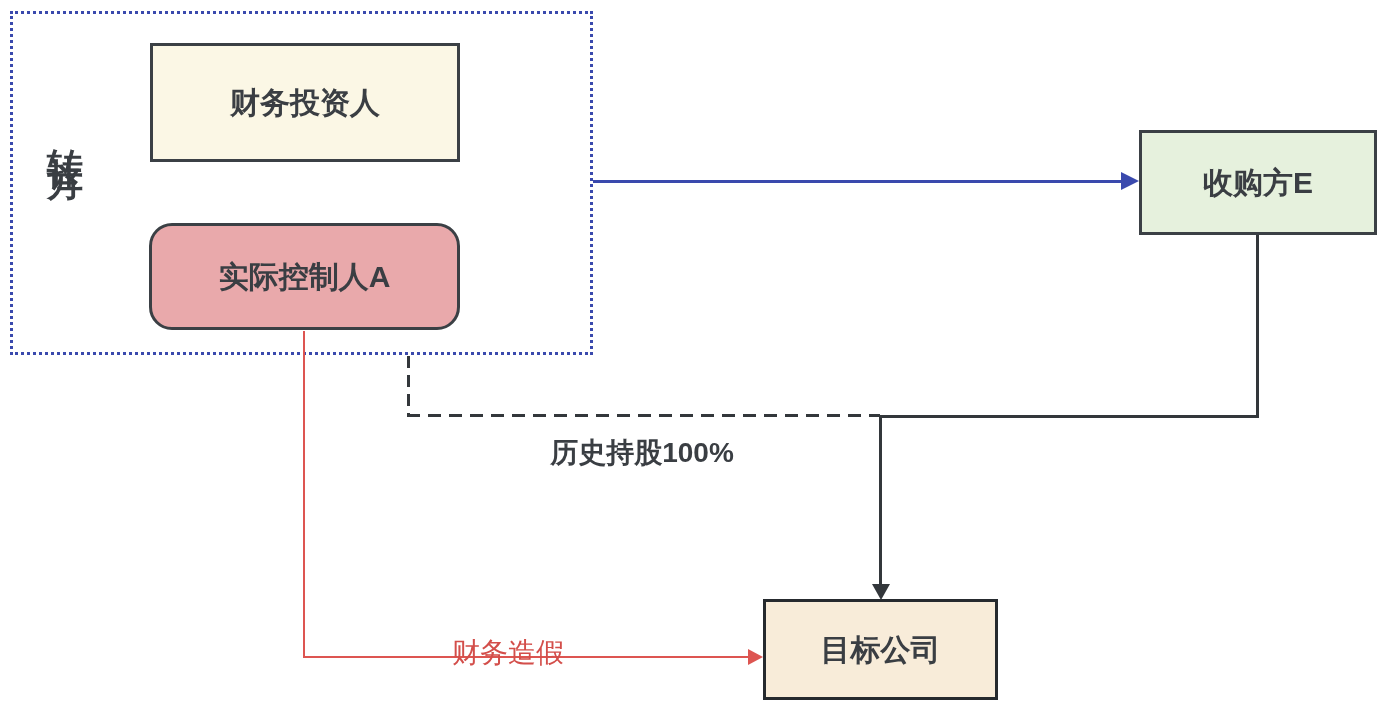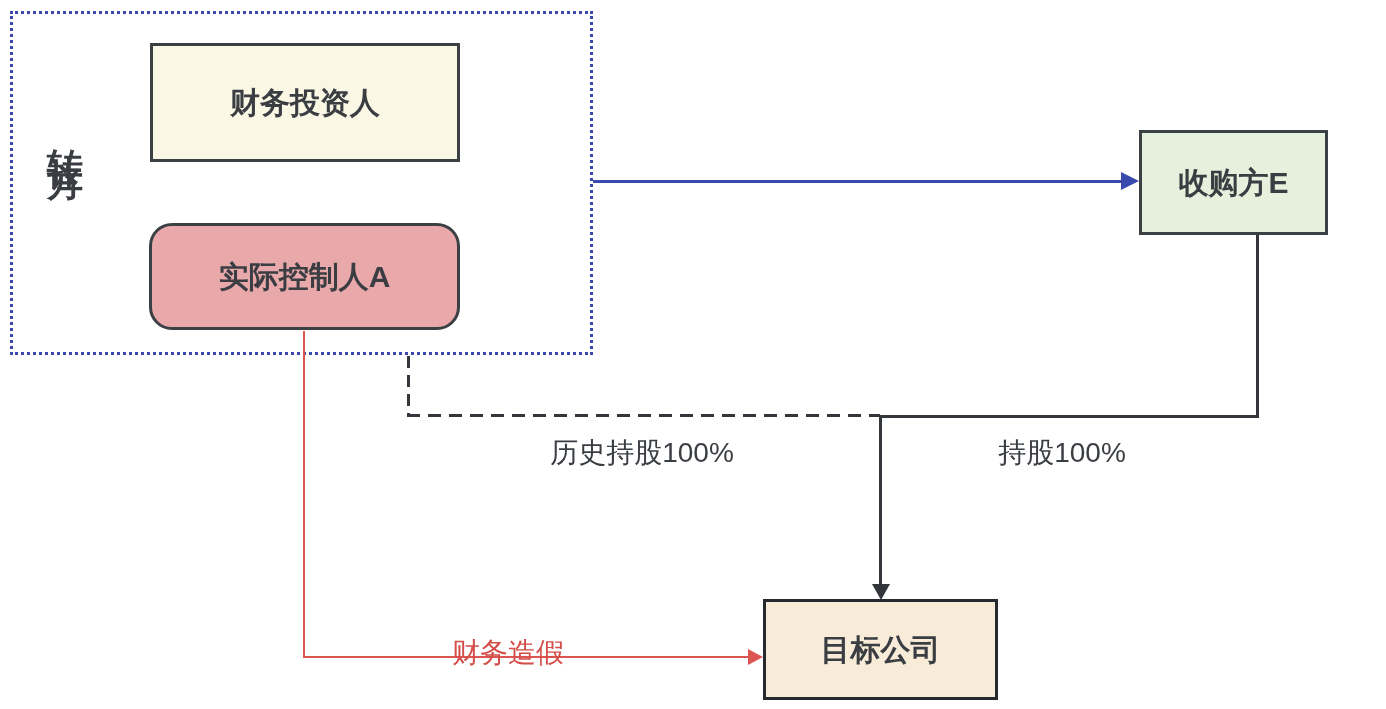--- a/index.html
+++ b/index.html
@@ -77,55 +77,54 @@
   }
 
   
   .edge-label {
     transform: translate(-50%, -50%);
     white-space: nowrap;
     font-size: 28px;
     font-weight: 600;
   }
   .edge-label--blue { color: var(--blue-text); }
-  .edge-label--dark { color: var(--text-dark); font-weight: 400; text-align: right; }
+  .edge-label--dark { color: var(--text-dark); font-weight: 700; text-align: right; }
   .edge-label--red  { color: var(--red-text); font-weight: 500; }
 </style>
 </head>
 <body>
 
 <div class="canvas">
 
   <div class="abs group-frame" style="left:10px; top:11px; width:583px; height:344px;"></div>
   <div class="abs vertical-label" style="left:40px; top:119px;">转让方</div>
 
   <div class="abs node node--cream" style="left:150px; top:43px; width:310px; height:119px;">
     <span>财务投资人</span>
   </div>
 
   <div class="abs node node--pink" style="left:149px; top:223px; width:311px; height:107px;">
     <span>实际控制人A</span>
   </div>
 
-  <div class="abs node node--green" style="left:1139px; top:130px; width:189px; height:105px;">
+  <div class="abs node node--green" style="left:1139px; top:130px; width:238px; height:105px;">
     <span>收购方E</span>
   </div>
 
   <div class="abs node node--tan" style="left:763px; top:599px; width:235px; height:101px;">
     <span>目标公司</span>
   </div>
 
   <div class="abs line-blue" style="left:593px; top:180px; width:530px; height:3px;"></div>
   <div class="abs arrow-right arrow-right--blue" style="left:1121px; top:172px;"></div>
 
   <div class="abs line-dark" style="left:1256px; top:235px; width:3px; height:182px;"></div>
   <div class="abs line-dark" style="left:879px; top:415px; width:380px; height:3px;"></div>
   <div class="abs line-dark" style="left:879px; top:415px; width:3px; height:170px;"></div>
   <div class="abs arrow-down--dark" style="left:872px; top:584px;"></div>
-  <div class="abs edge-label edge-label--dark" style="left:1062px; top:453px;">持股100%</div>
 
   <div class="abs dash-v" style="left:407px; top:356px; width:3px; height:59px;"></div>
   <div class="abs dash-h" style="left:407px; top:414px; width:473px; height:3px;"></div>
   <div class="abs edge-label edge-label--dark" style="left:642px; top:453px;">历史持股100%</div>
 
   <div class="abs line-red" style="left:303px; top:331px; width:2px; height:327px;"></div>
   <div class="abs line-red" style="left:303px; top:656px; width:446px; height:2px;"></div>
   <div class="abs arrow-right arrow-right--red" style="left:748px; top:649px;"></div>
   <div class="abs edge-label edge-label--red" style="left:508px; top:611px;margin-top:42px;">财务造假</div>
 

